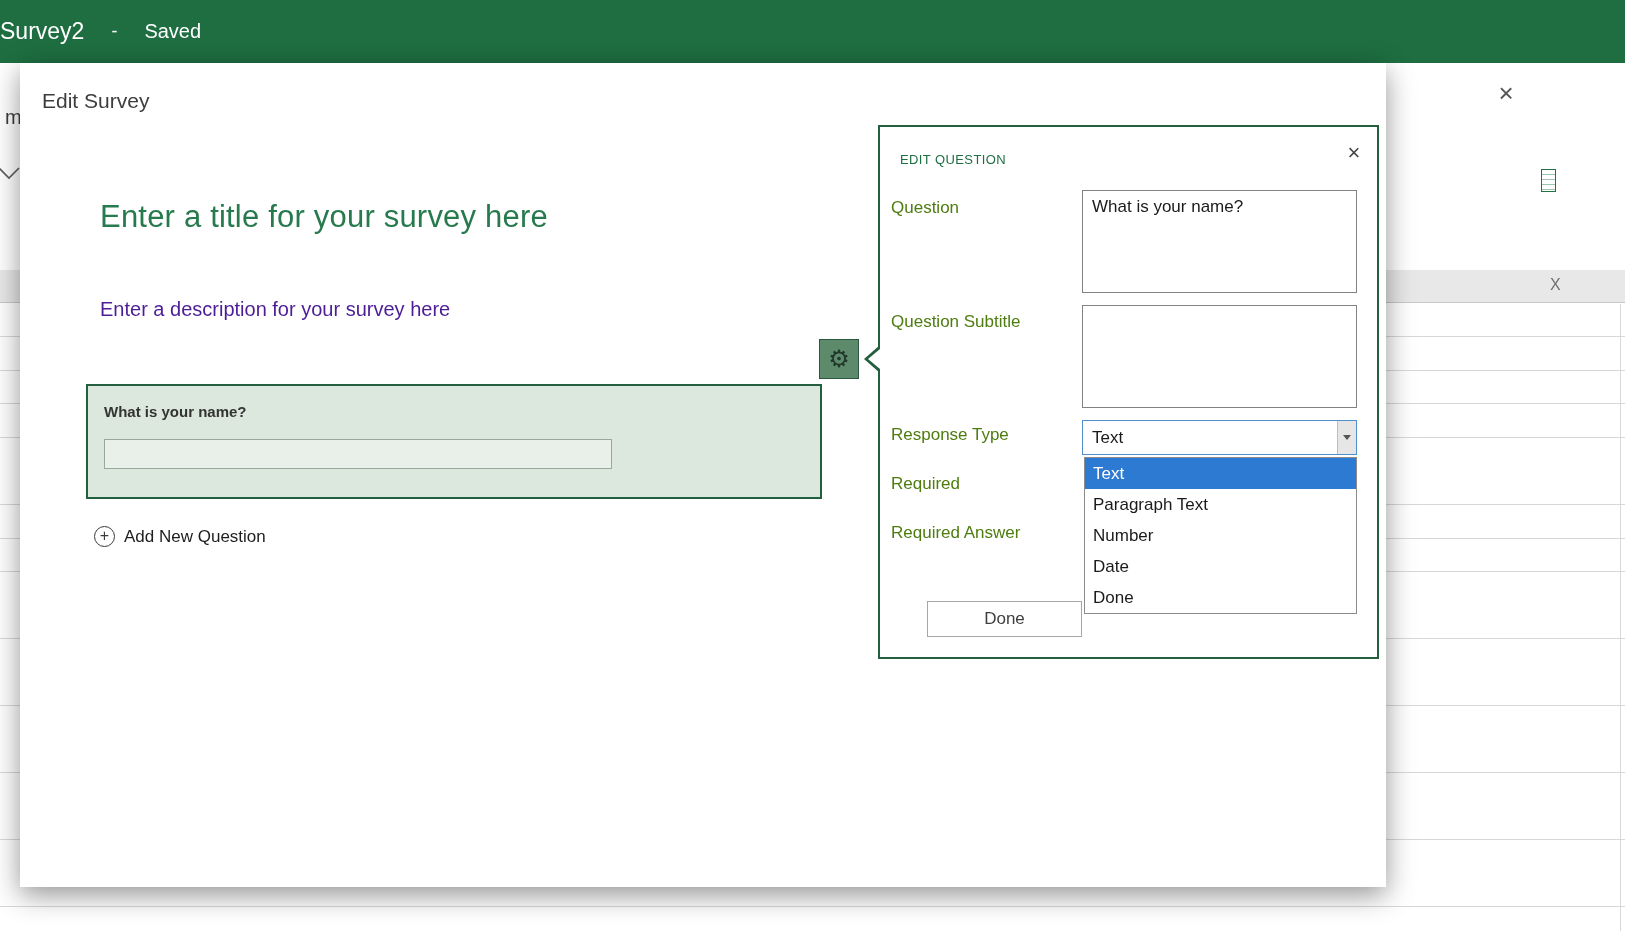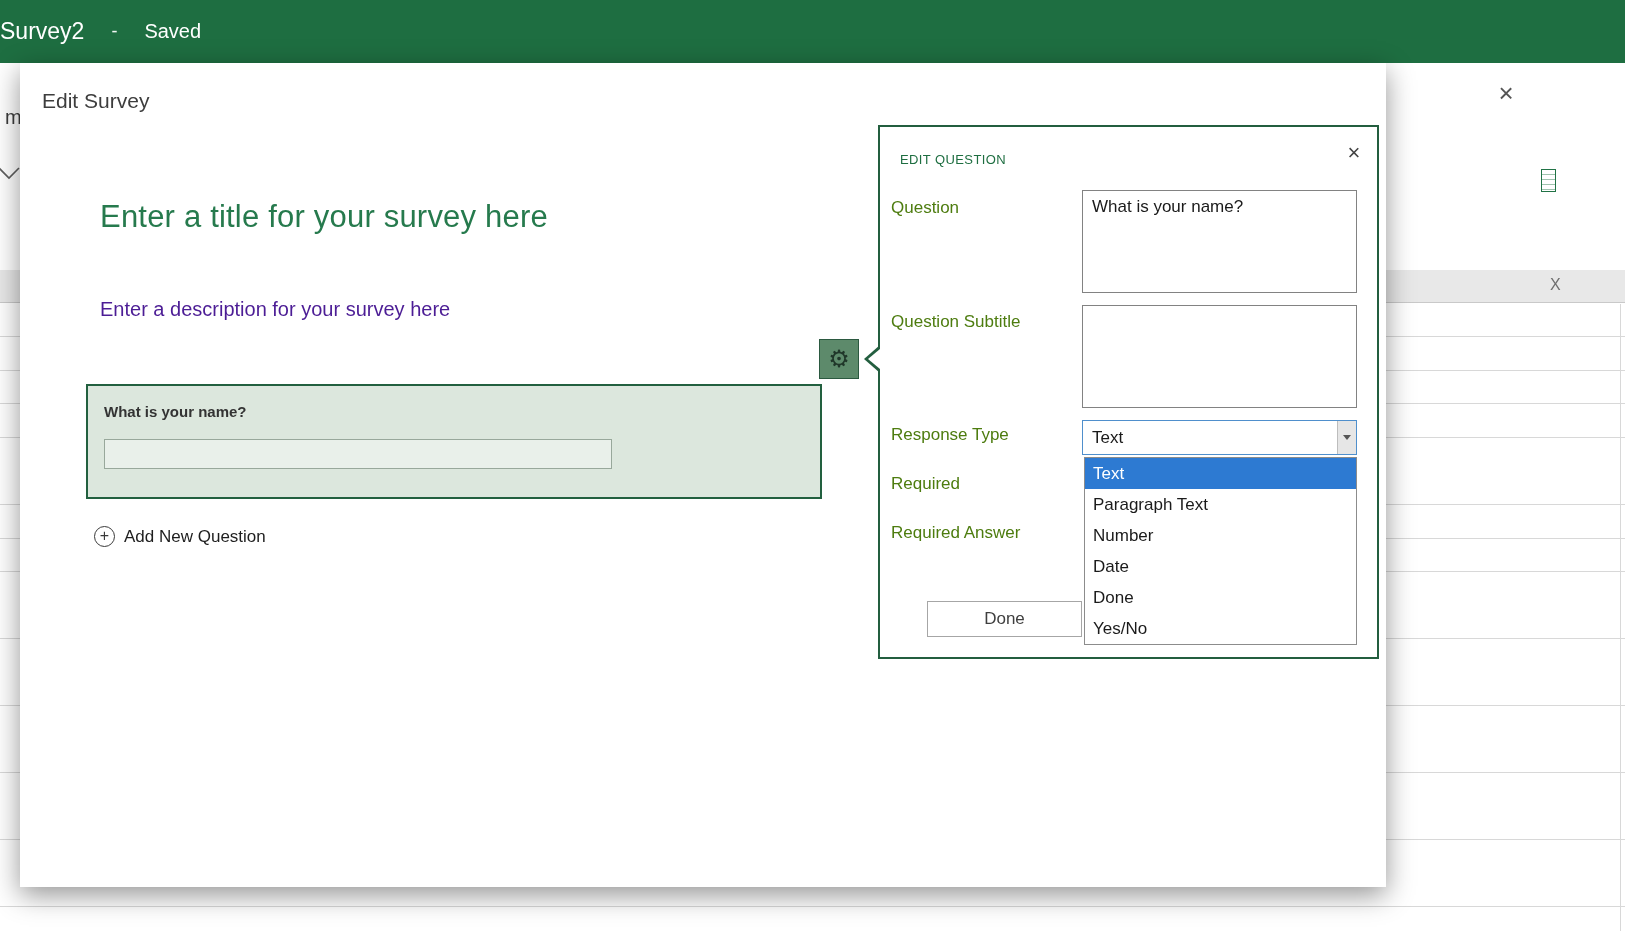--- a/index.html
+++ b/index.html
@@ -190,18 +190,17 @@
       <div class="plabel lbl-default">Required Answer</div>
 
       <button class="done">Done</button>
 
       <div class="listbox">
         <div class="opt selected">Text</div>
         <div class="opt">Paragraph Text</div>
         <div class="opt">Number</div>
         <div class="opt">Date</div>
         <div class="opt">Done</div>
-        <div class="opt">Yes/No</div>
       </div>
     </div>
   </div>
 
 </div>
 
 </body></html>

